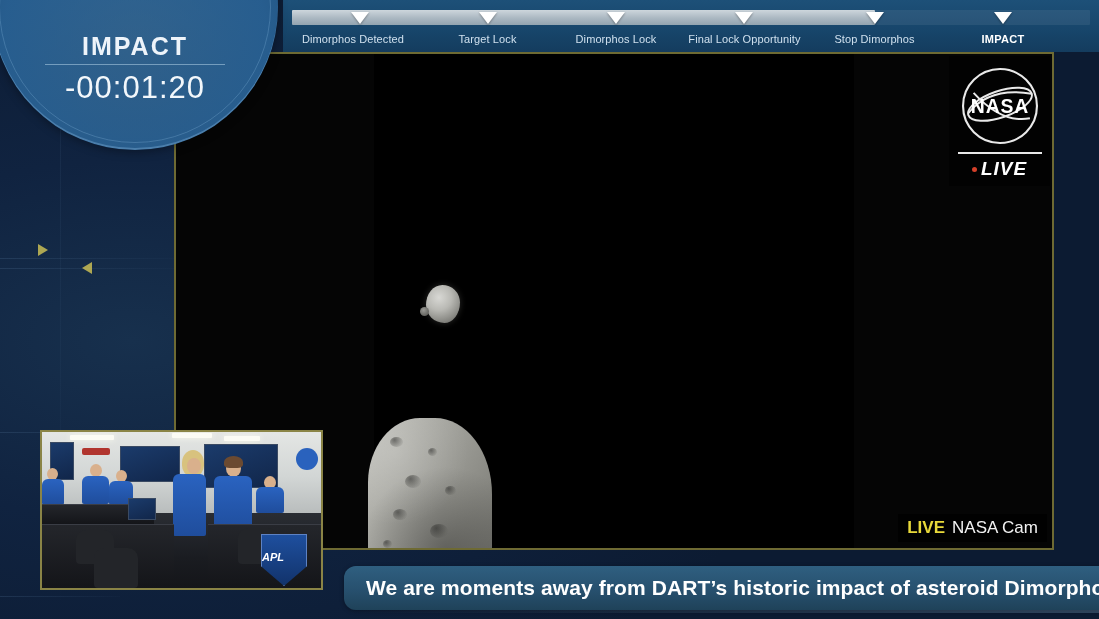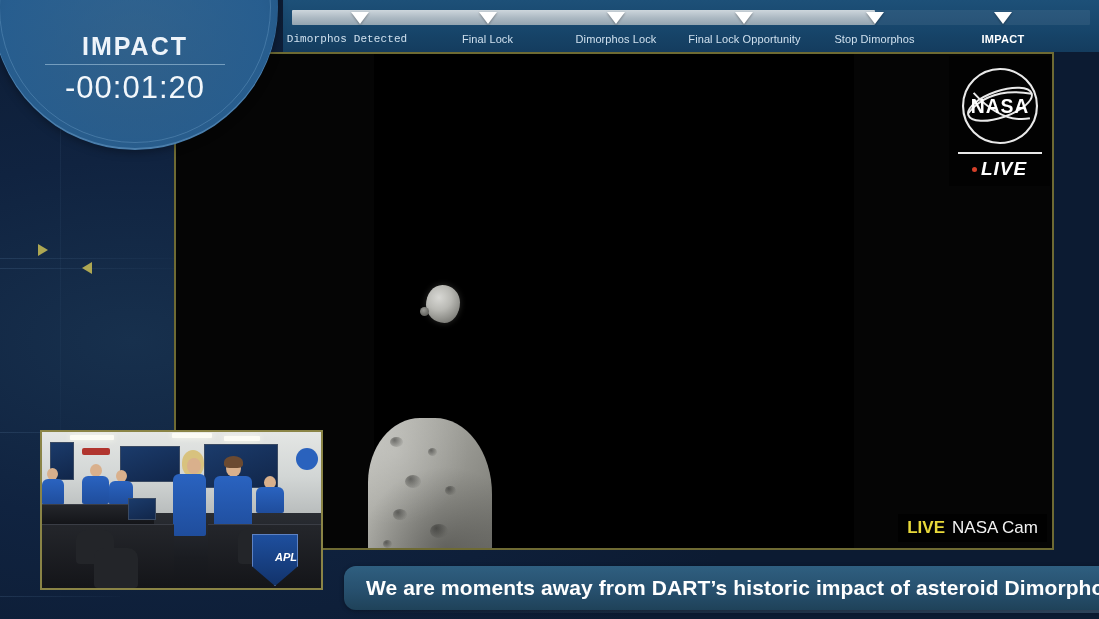--- a/index.html
+++ b/index.html
@@ -223,25 +223,25 @@
   .pip-hair { border-radius: 50% 50% 40% 40%; }
   .pip-desk {
     background: linear-gradient(180deg, #24262b, #131418);
     border-top: 1px solid #3a3d45;
   }
   .pip-chair {
     background: #232529;
     border-radius: 10px 10px 4px 4px;
   }
   #apl-badge {
-    right: 23px; bottom: 2px;
+    right: 14px; bottom: 2px;
     width: 44px; height: 50px;
     background: linear-gradient(180deg, #1e4f9e, #12336b);
     clip-path: polygon(0 0, 100% 0, 100% 62%, 50% 100%, 0 62%);
-    display: flex; align-items: center; justify-content: flex-end;
+    display: flex; align-items: center; justify-content: flex-start;
     border: 1px solid #5d82c4;
   }
   #apl-text {
     color: #fff; font-size: 11px; font-weight: bold; font-style: italic;
     margin-top: -6px;
   }
 
   
   #caption {
     position: absolute; left: 344px; top: 566px; right: 0; height: 44px;
@@ -282,22 +282,22 @@
   </div>
   <div id="timeline-markers">
       <div class="tl-marker" style="left: 76.83px;"></div>
       <div class="tl-marker" style="left: 204.51px;"></div>
       <div class="tl-marker" style="left: 332.988px;"></div>
       <div class="tl-marker" style="left: 461.466px;"></div>
       <div class="tl-marker" style="left: 591.54px;"></div>
       <div class="tl-marker" style="left: 720.018px;"></div>
     </div>
   <div id="timeline-labels">
-      <div class="tl-label" style="left: 64px; font-family: Liberation Mono, monospace;">Dimorphos Detected</div>
-      <div class="tl-label" style="left: 204.51px;">Final Lock</div>
+      <div class="tl-label" style="left: 70px;">Dimorphos Detected</div>
+      <div class="tl-label" style="left: 204.51px;">Target Lock</div>
       <div class="tl-label" style="left: 332.988px;">Dimorphos Lock</div>
       <div class="tl-label" style="left: 461.466px;">Final Lock Opportunity</div>
       <div class="tl-label" style="left: 591.54px;">Stop Dimorphos</div>
       <div class="tl-label active" style="left: 720.018px;">IMPACT</div>
     </div>
 </div>
 
 <div id="video-frame">
   <div id="video-inner">
     <div class="vid-band" style="left:0; width:198px;"></div>

